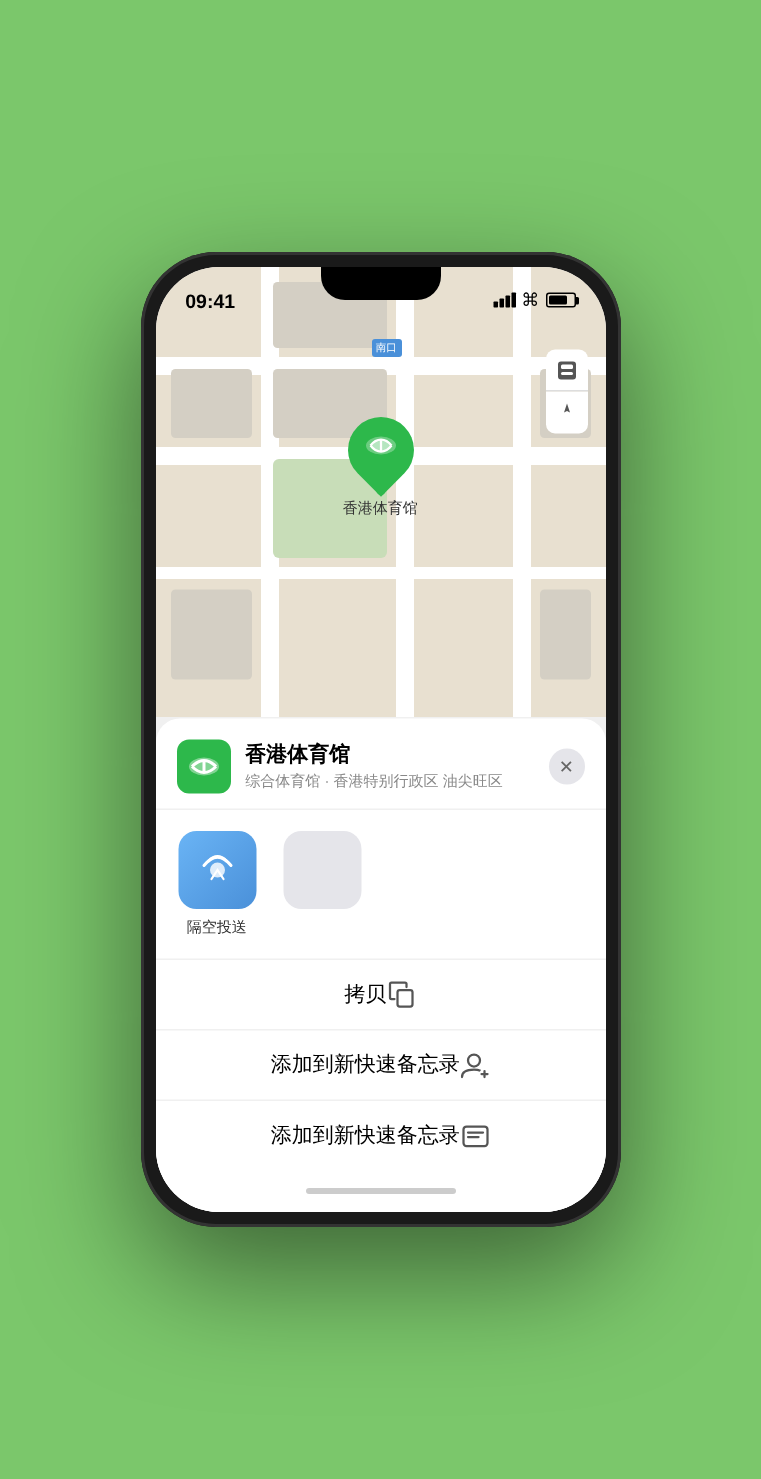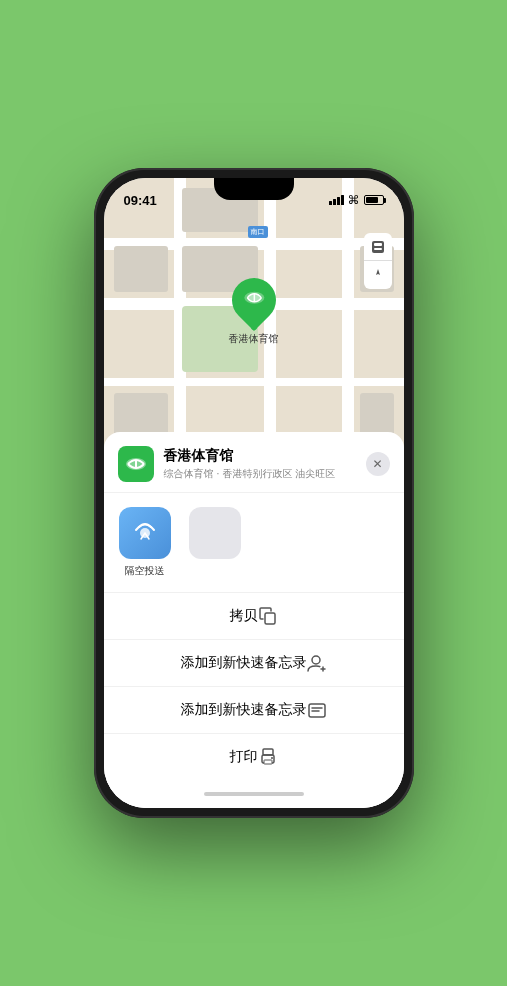--- a/index.html
+++ b/index.html
@@ -540,29 +540,20 @@
 
         <div class="action-item">
           <span class="action-label">添加到新快速备忘录</span>
           <svg width="20" height="20" viewBox="0 0 20 20" fill="none">
             <rect x="2" y="4" width="16" height="13" rx="2" stroke="#555" stroke-width="1.5" fill="none"></rect>
             <line x1="5" y1="8" x2="15" y2="8" stroke="#555" stroke-width="1.5" stroke-linecap="round"></line>
             <line x1="5" y1="11" x2="12" y2="11" stroke="#555" stroke-width="1.5" stroke-linecap="round"></line>
           </svg>
         </div>
 
-        <div class="action-item">
-          <span class="action-label">打印</span>
-          <svg width="20" height="20" viewBox="0 0 20 20" fill="none">
-            <rect x="5" y="2" width="10" height="6" rx="1" stroke="#555" stroke-width="1.5" fill="none"></rect>
-            <rect x="4" y="8" width="12" height="8" rx="1.5" stroke="#555" stroke-width="1.5" fill="none"></rect>
-            <rect x="6" y="13" width="8" height="4" rx="0.5" fill="white" stroke="#555" stroke-width="1"></rect>
-            <circle cx="14" cy="11" r="1" fill="#555"></circle>
-          </svg>
-        </div>
 
       </div>
 
       <div class="home-indicator">
         <div class="home-bar"></div>
       </div>
 
     </div>
 
   </div>

